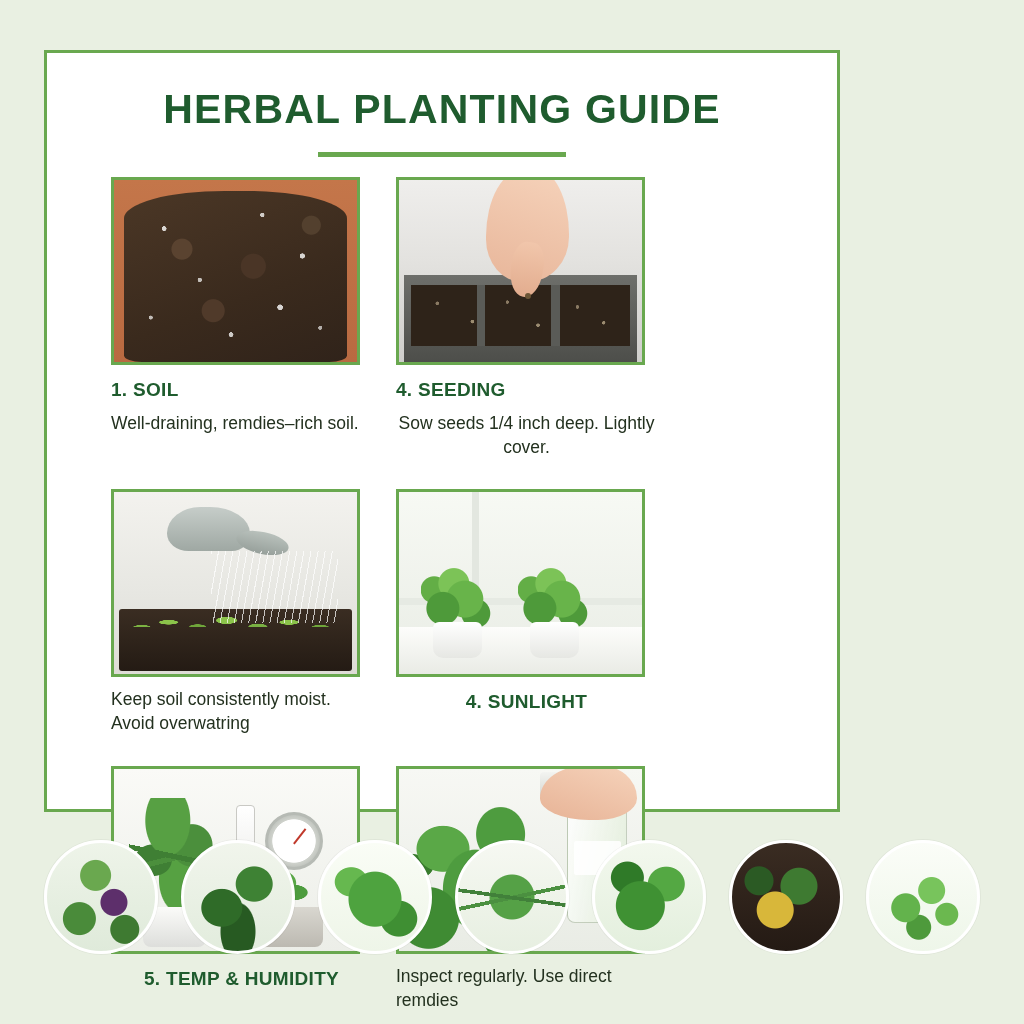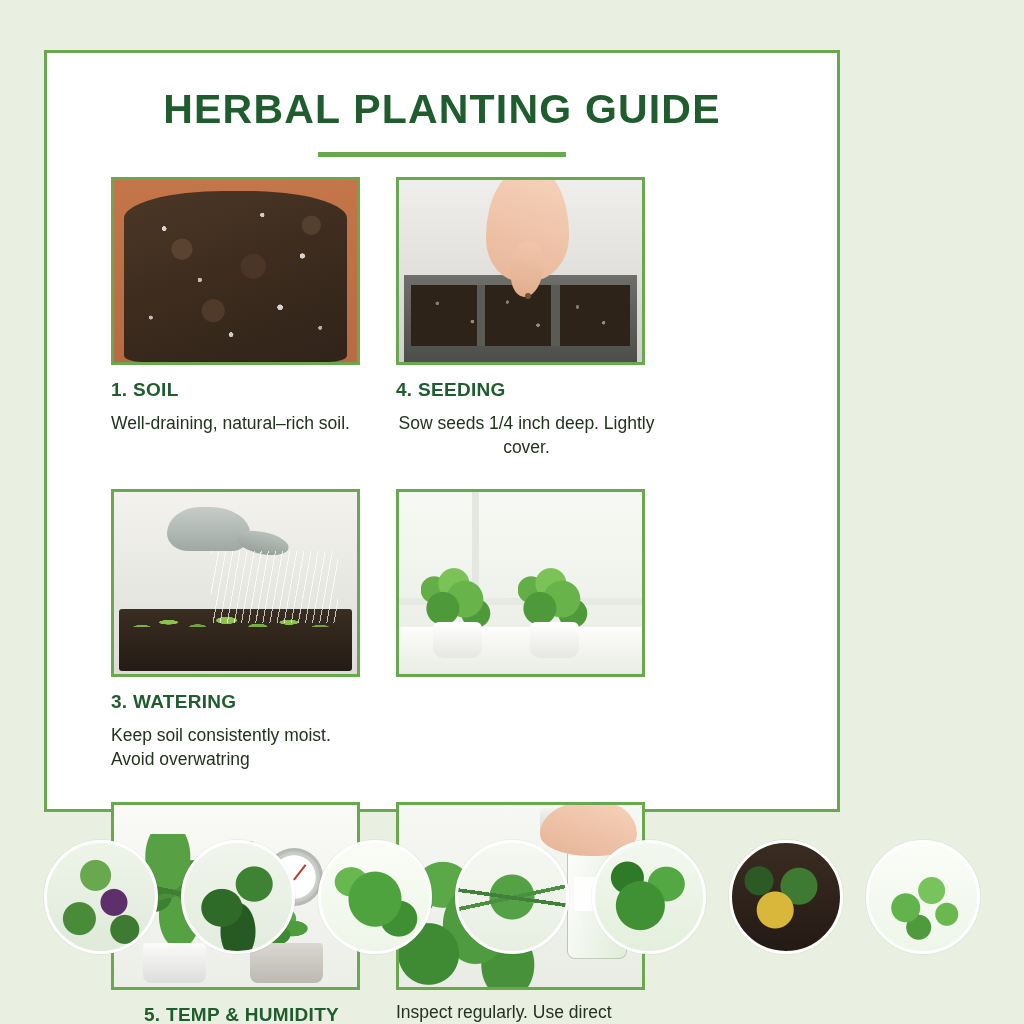--- a/index.html
+++ b/index.html
@@ -366,21 +366,21 @@
     <div class="title-rule"></div>
 
     <div class="grid">
 
       <div class="cell">
         <div class="thumb">
           <div class="ph soil-pot"></div>
           <div class="soil-dirt"></div>
         </div>
         <div class="cell-title">1. SOIL</div>
-        <div class="cell-body">Well-draining, natural–rich soil.</div>
+        <div class="cell-body">Well-draining, remdies–rich soil.</div>
       </div>
 
       <div class="cell">
         <div class="thumb">
           <div class="ph seed-bg"></div>
           <div class="seed-tray">
               <div class="seed-soil-dots"></div>
             </div>
           <div class="hand"></div>
           <div class="finger"></div>
@@ -392,34 +392,34 @@
 
       <div class="cell">
         <div class="thumb">
           <div class="ph water-bg"></div>
           <div class="tray-dark"></div>
           <div class="sprouts"></div>
           <div class="can"></div>
           <div class="can-rose"></div>
           <div class="spray"></div>
         </div>
-        <div class="cell-title">3. WATERING</div>
         <div class="cell-body">Keep soil consistently moist. Avoid overwatring</div>
       </div>
 
       <div class="cell">
         <div class="thumb">
           <div class="ph win-bg"></div>
           <div class="win-frame"></div>
           <div class="sill"></div>
           <div class="bush1"></div>
           <div class="bush2"></div>
           <div class="pot-w1"></div>
           <div class="pot-w2"></div>
         </div>
+        <div class="cell-title centered">4. SUNLIGHT</div>
       </div>
 
       <div class="cell">
         <div class="thumb">
           <div class="ph temp-bg"></div>
           <div class="rosemary"></div>
           <div class="basil"></div>
           <div class="thermo"></div>
           <div class="gauge"></div>
           <div class="pot-t1"></div>

